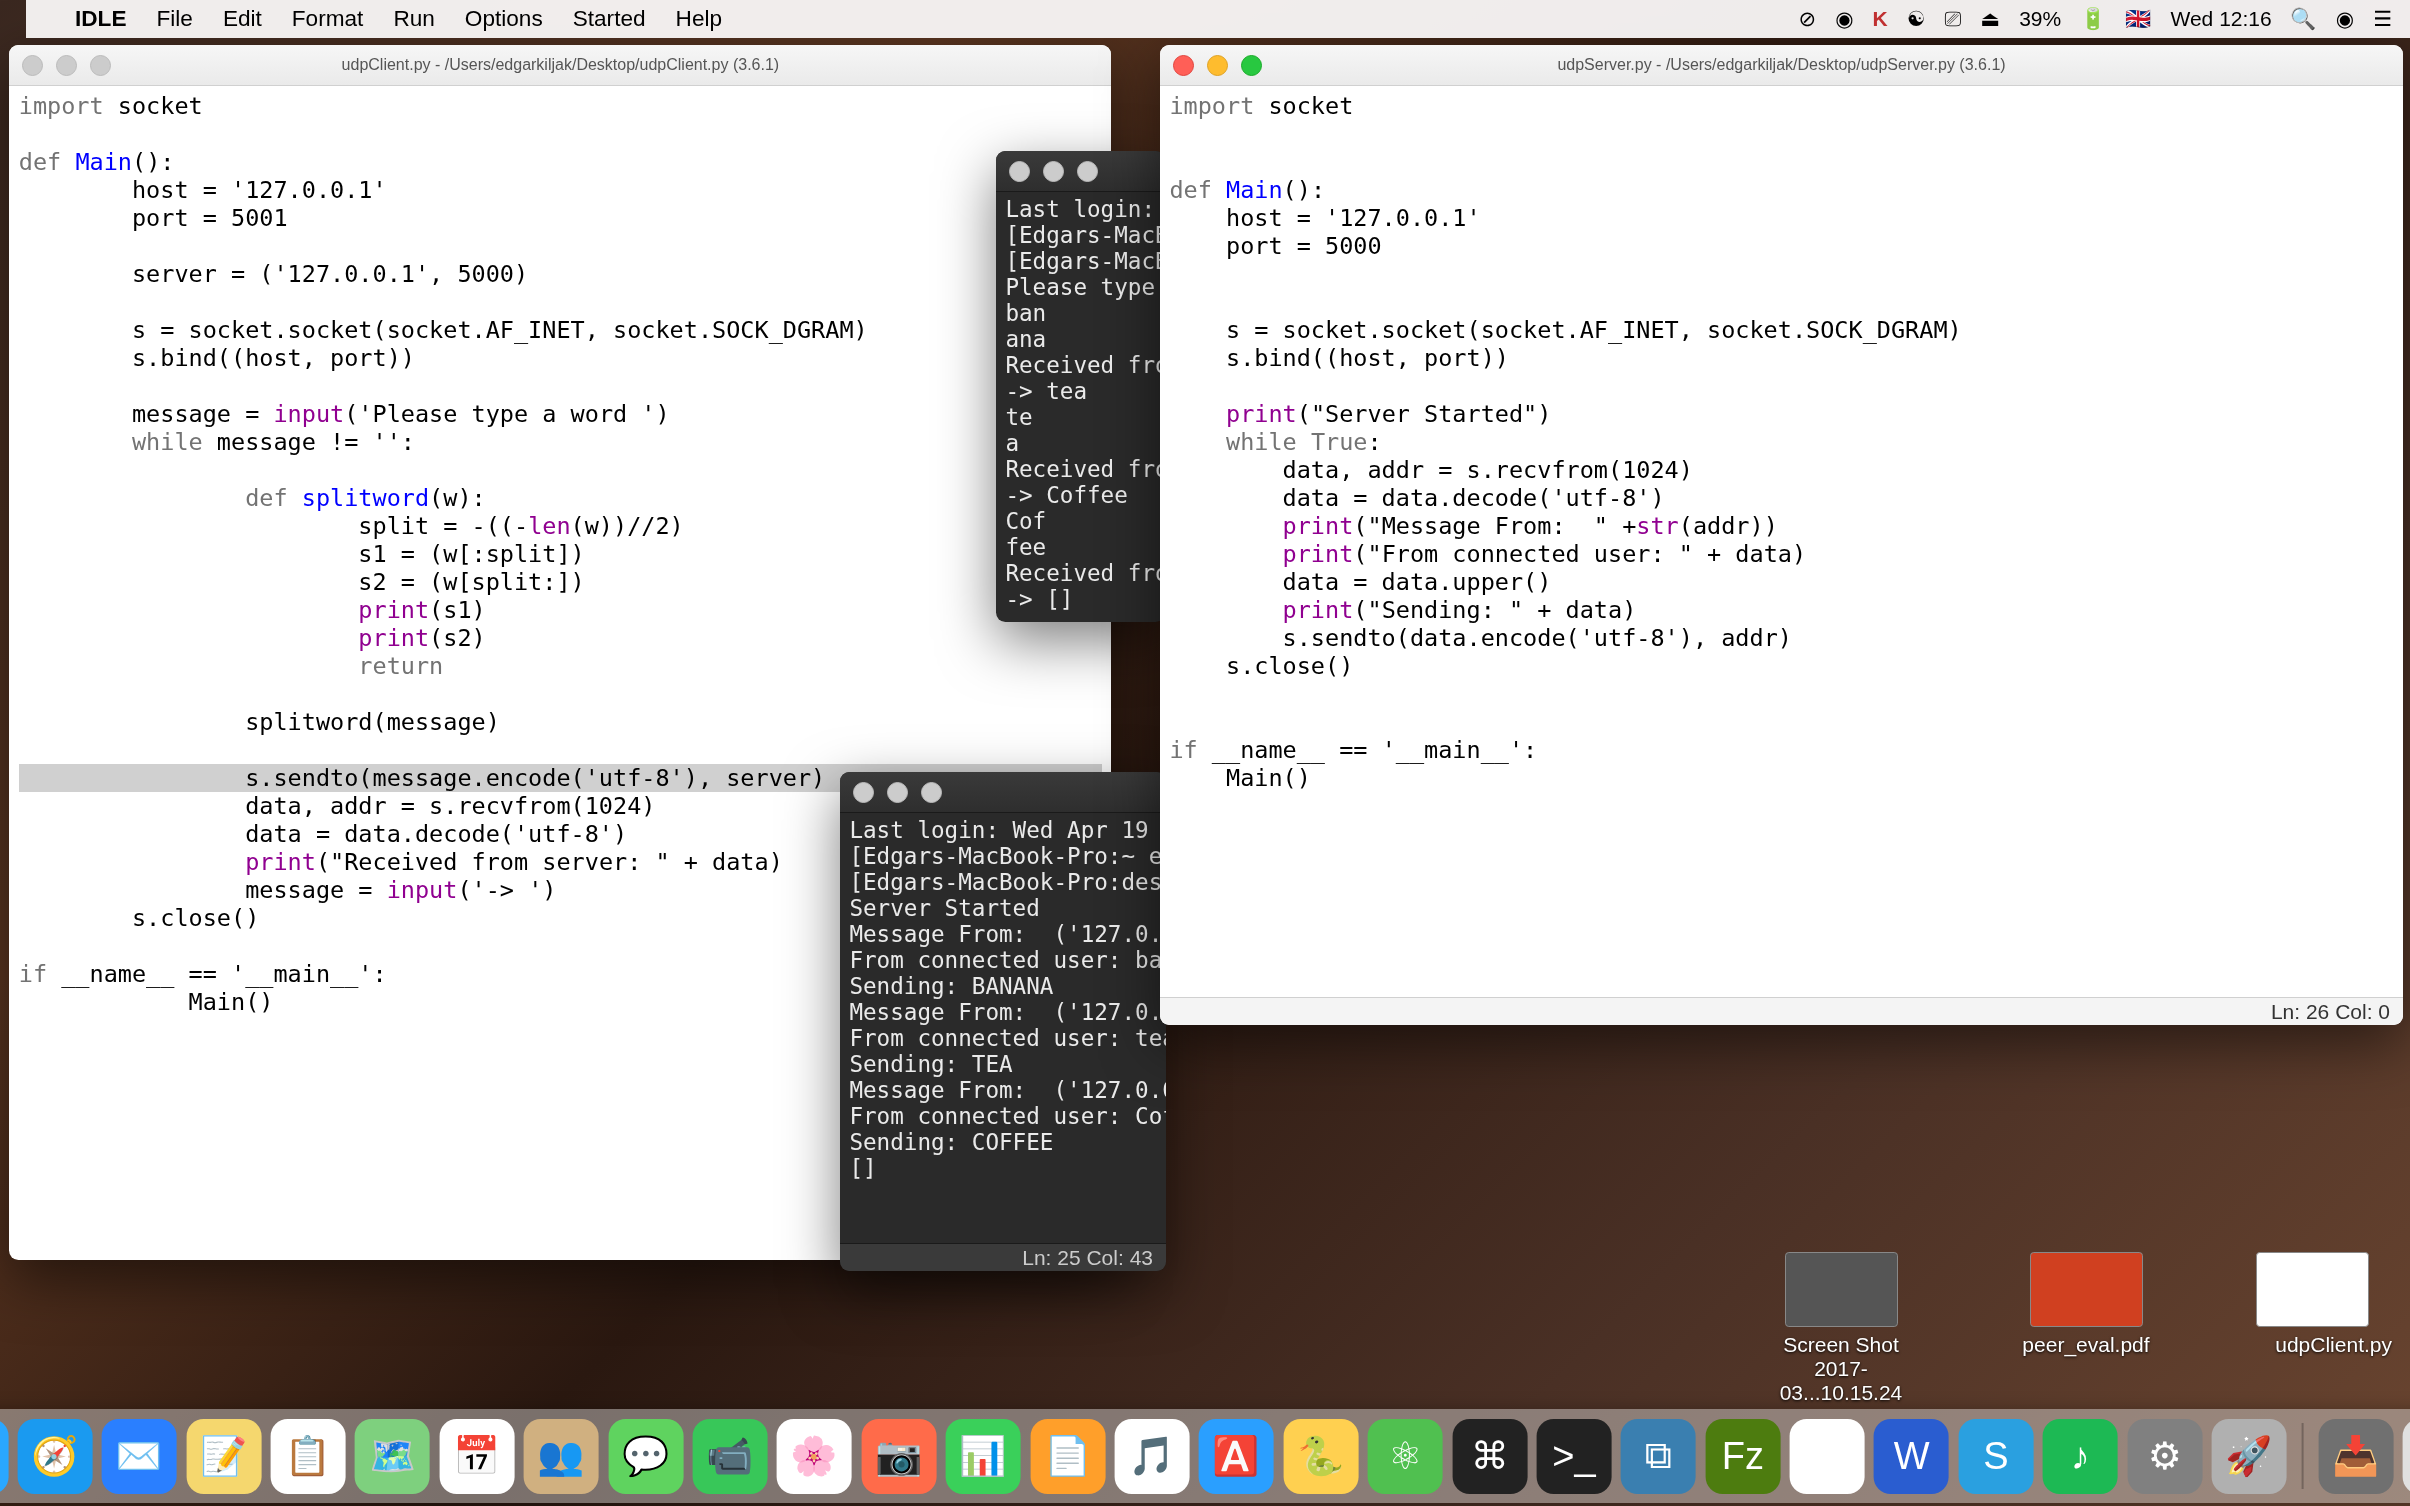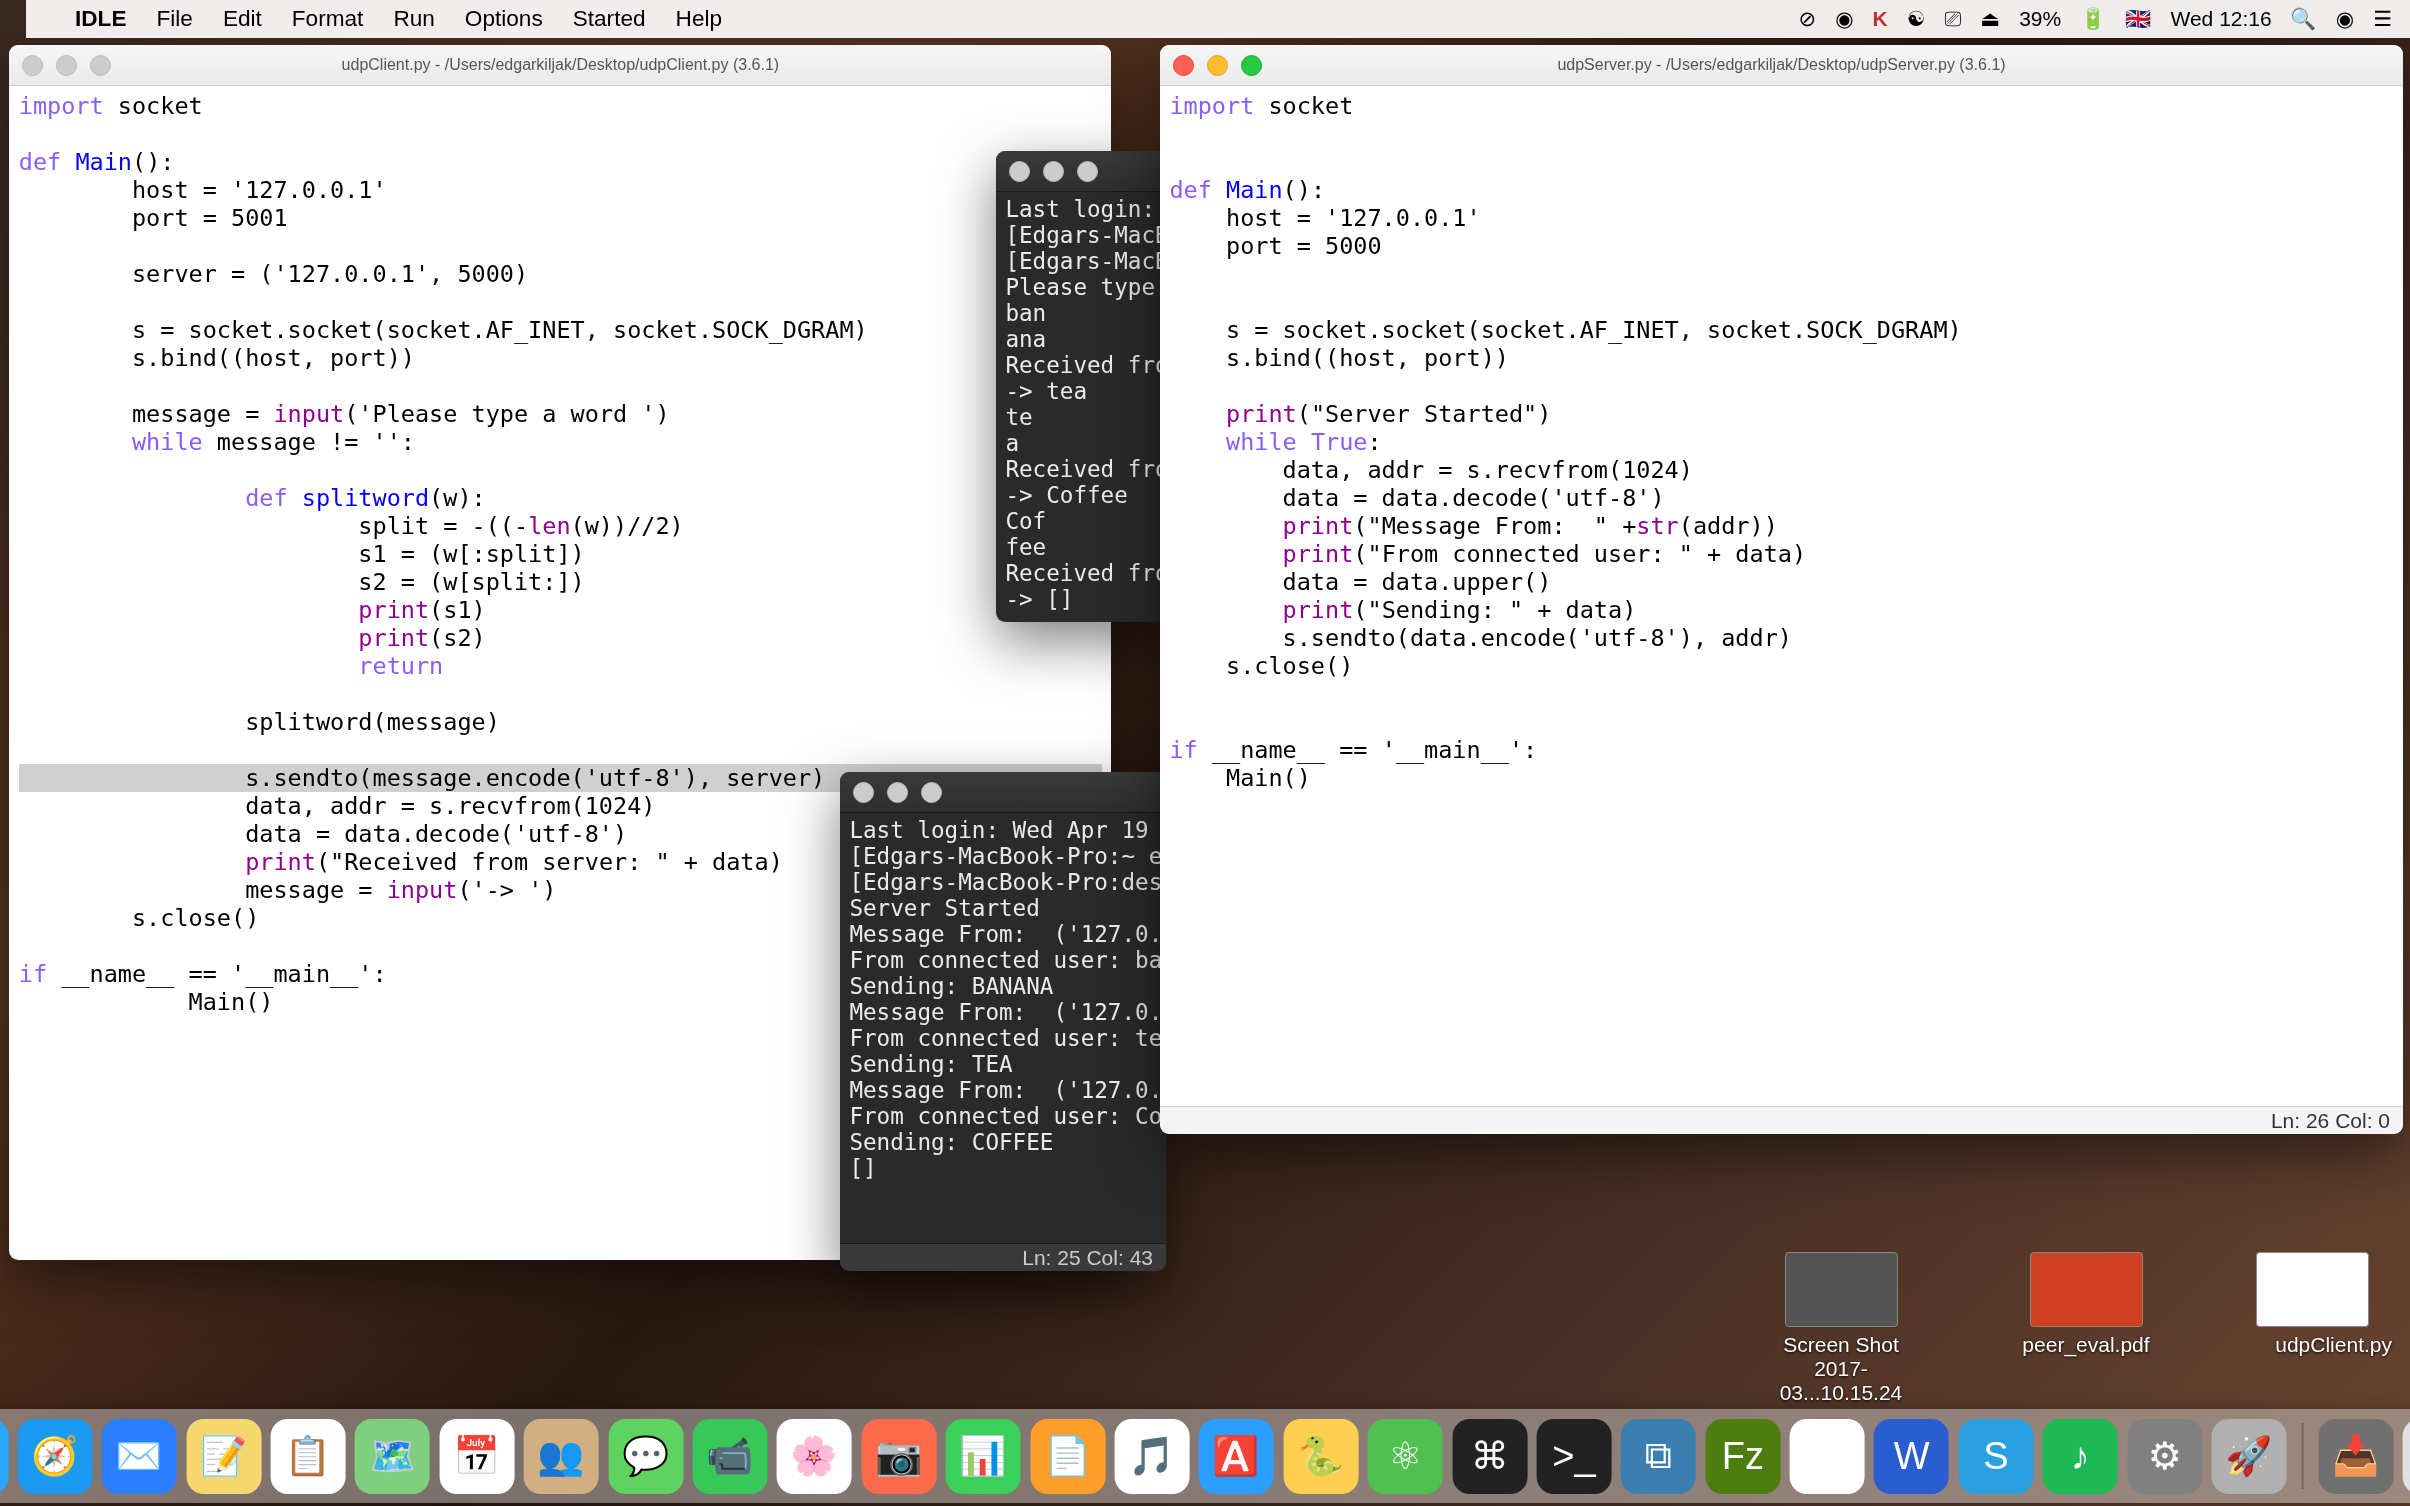--- a/index.html
+++ b/index.html
@@ -65,21 +65,21 @@
   flex: 1;
   padding: 5.6px 9.4px;
   font-family: "Menlo", "Monaco", monospace;
   font-size: 23.5px;
   line-height: 28px;
   white-space: pre;
   overflow: hidden;
 }
 
 
-.kw   { color: #8b5cf6; }   
+.kw   { color: #737373; }   
 .def  { color: #0000ff; }   
 .str  { color: #000000; }   
 .builtin { color: #900090; }
 .txt  { color: #000; }
 .hl   { background: #d0d0d0; }
 
 .statusbar {
   height: 28px;
   border-top: 0.9px solid #d0d0d0;
   display: flex;
@@ -108,21 +108,21 @@
   font-family: "Menlo", "Monaco", monospace;
   font-size: 22.6px;
   line-height: 26px;
   color: #eaeaea;
   white-space: pre;
 }
 .term .statusbar { background: #3a3a3a; color: #ccc; border-top: 0.9px solid #1a1a1a; }
 
 
 #win-client { top: 45px; left: 9.4px; width: 1102px; height: 1215px; }
-#win-server { top: 45px; left: 1160px; width: 1243px; height: 1089px; z-index: 50; }
+#win-server { top: 45px; left: 1160px; width: 1243px; height: 980px; z-index: 50; }
 #term-client { top: 151px; left: 996px; width: 169px; height: 471px; z-index: 30; }
 #term-server { top: 772px; left: 840px; width: 326px; height: 499px; z-index: 40; }
 
 
 .desktop-icon {
   position: absolute;
   width: 160px;
   text-align: center;
   color: #fff;
   font-size: 21px;

